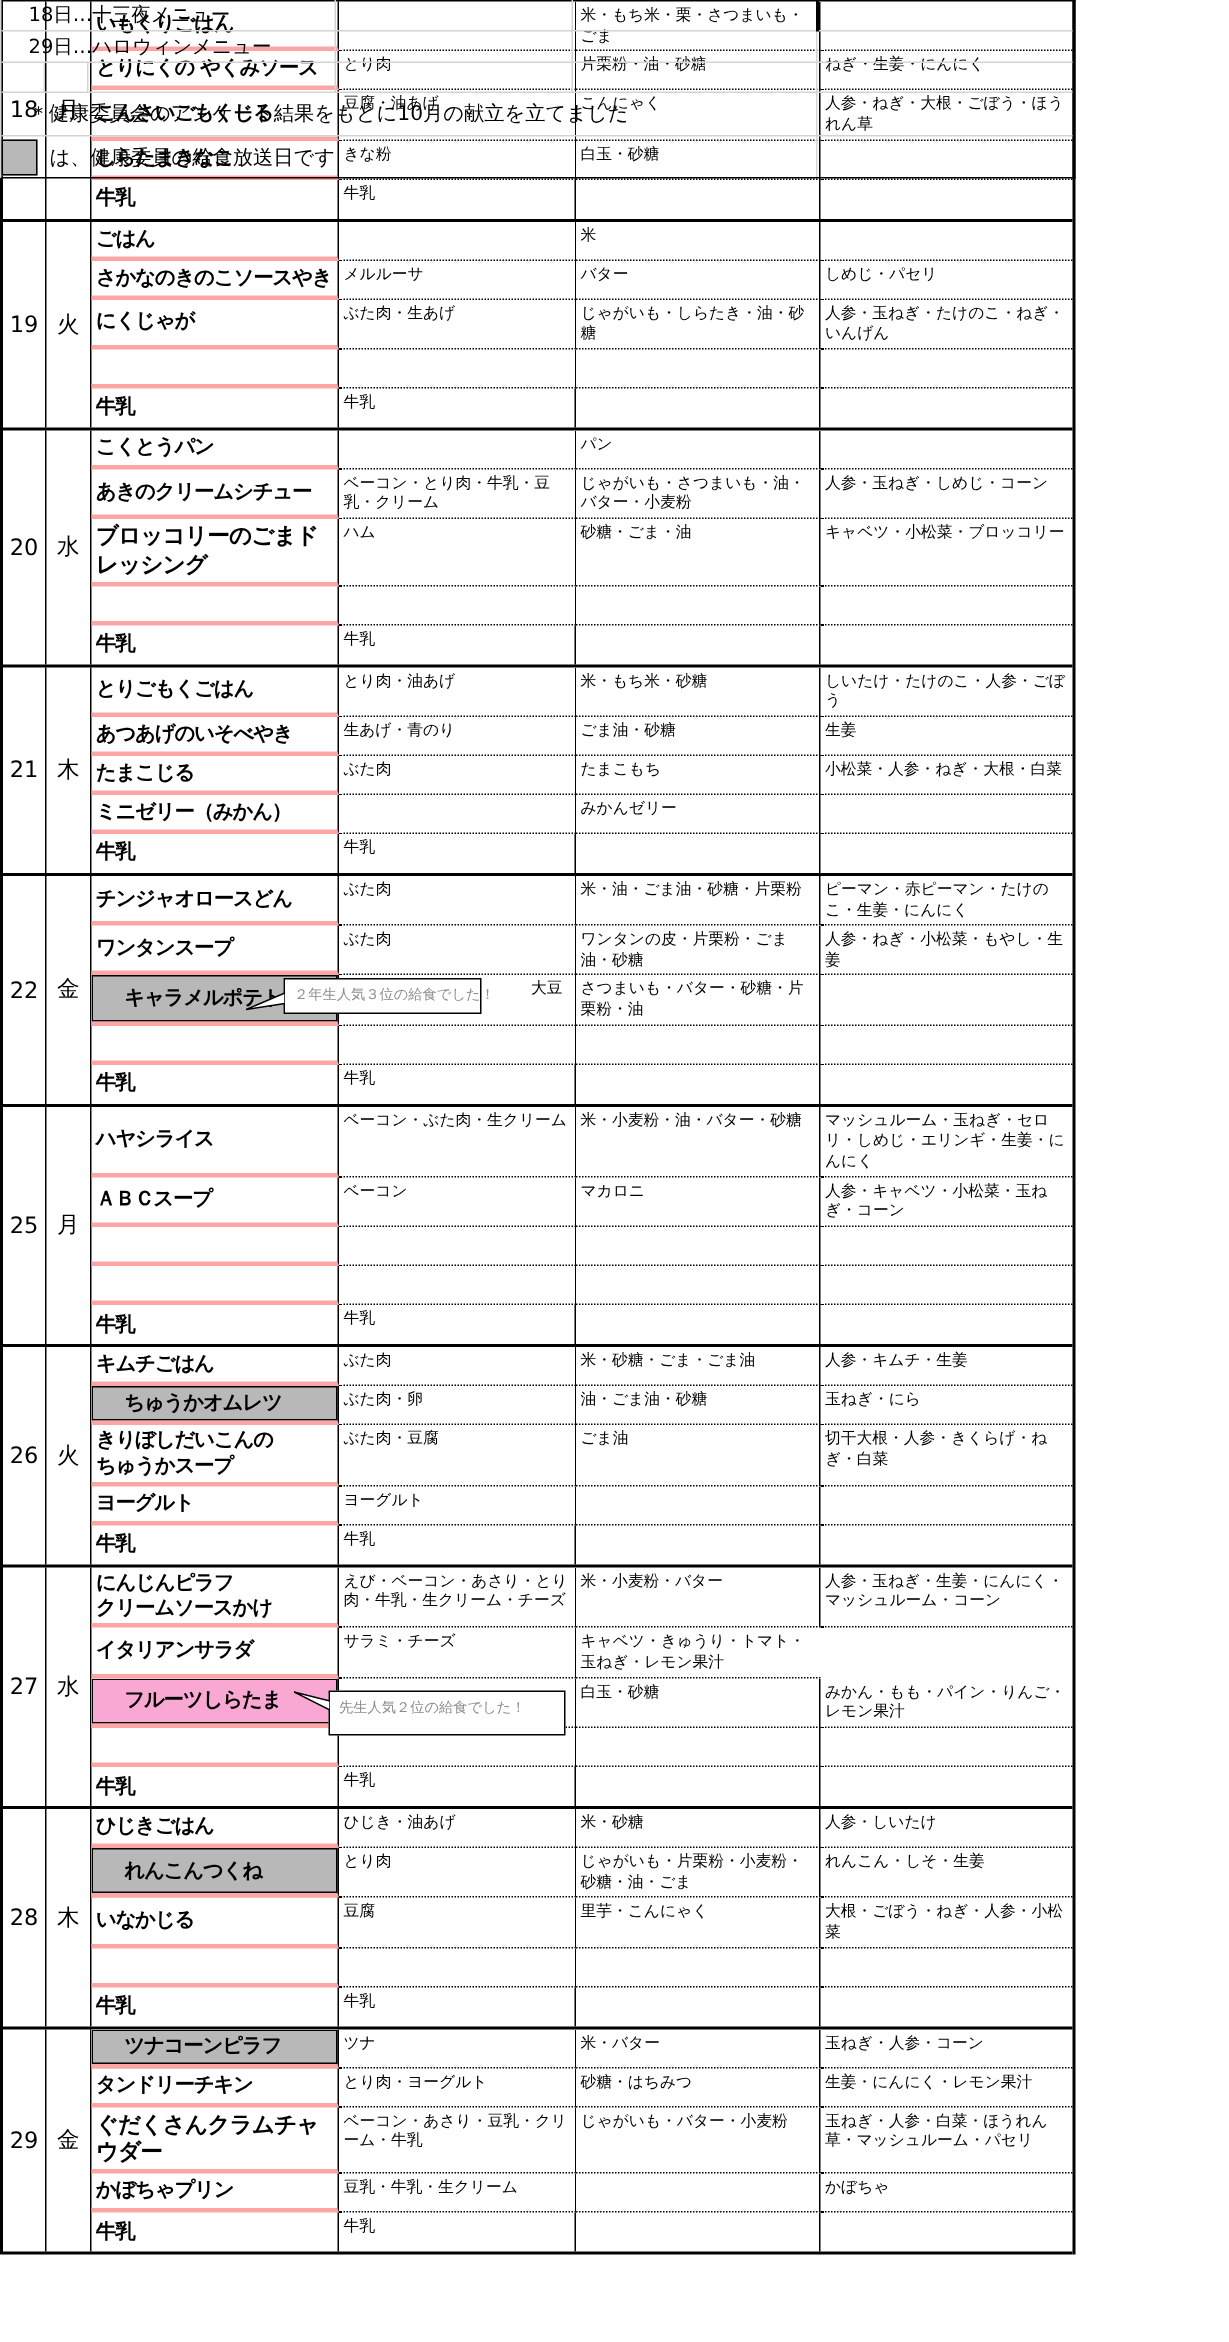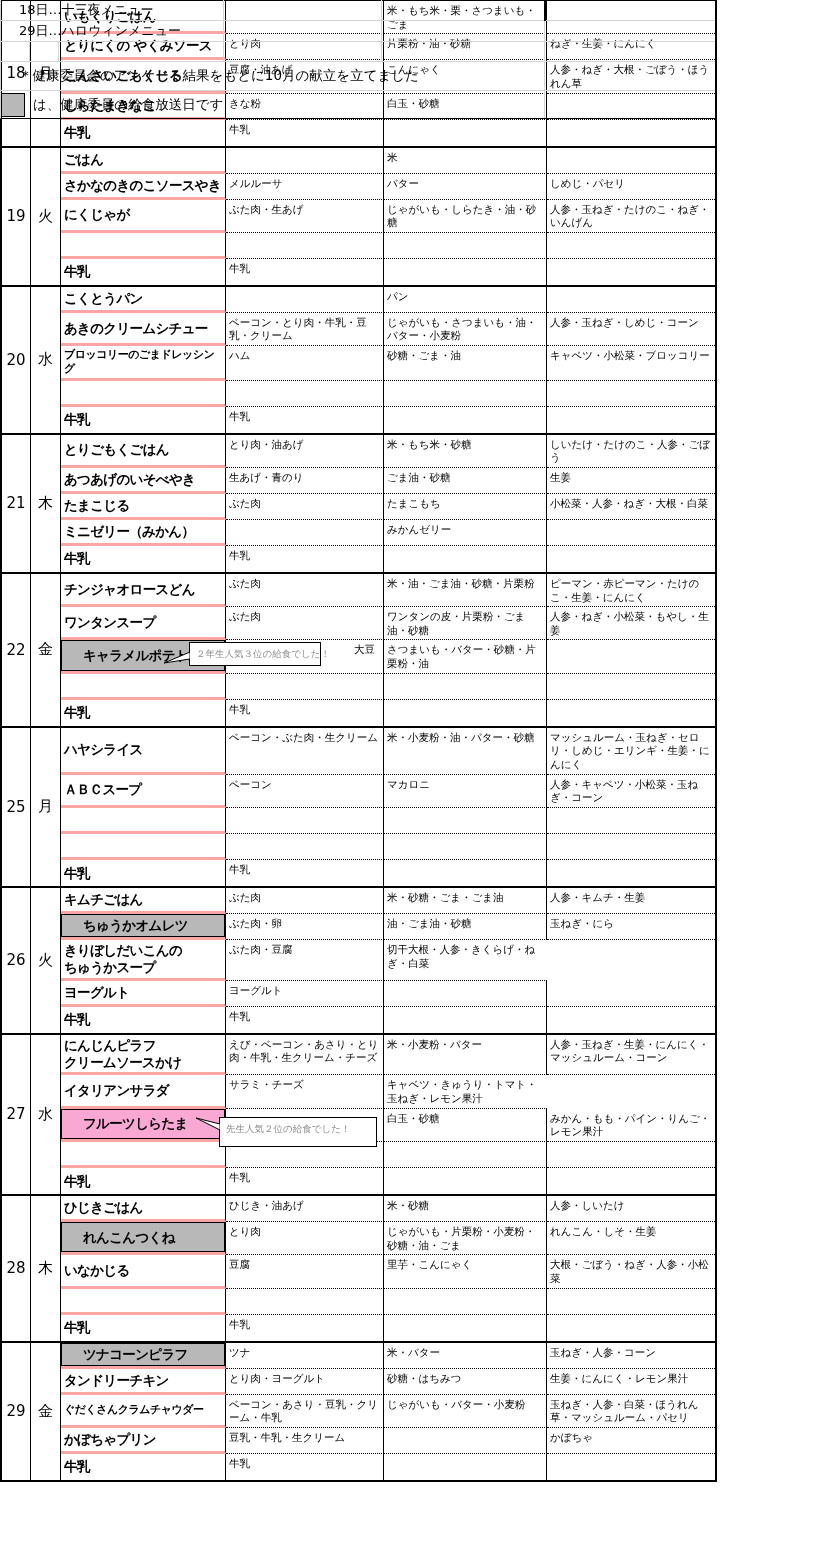--- a/index.html
+++ b/index.html
@@ -13,21 +13,21 @@
   .day-cell{width:29px;min-width:29px;border-right:1px solid #000;display:flex;
             align-items:center;justify-content:center;font-size:15px;}
   .rows{flex:1;display:flex;flex-direction:column;}
   .row{display:grid;grid-template-columns:165px 158px 163px 1fr;position:relative;}
   .row:not(:last-child) .cell{border-bottom:1px dotted #000;}
   .row:not(:last-child) .cell.menu{border-bottom:3px solid #fca5a5;}
   .cell{border-right:1px solid #000;box-sizing:border-box;min-height:26px;}
   .cell.vege{border-right:none;}
   .cell.menu{font-weight:bold;font-size:13.5px;letter-spacing:-0.7px;display:flex;
              align-items:center;padding:2px 3px;white-space:pre-line;line-height:1.25;}
-  .cell.menu.small{font-size:11px;letter-spacing:-0.5px;}
+  .cell.menu.small{font-size:15px;letter-spacing:-0.5px;}
   .cell.menu.hl{box-shadow:inset 0 0 0 1px #000;padding-left:22px;}
   .cell.ing{font-size:10.5px;line-height:1.3;padding:3px 2px 2px 3px;}
   .row.has-callout .cell.protein{text-align:right;padding-right:8px;}
   .callout{position:absolute;background:#fff;border:1px solid #000;font-size:9.5px;
            padding:5px 4px 4px 6px;z-index:10;white-space:nowrap;line-height:1.2;}
   .callout .tail{position:absolute;}
   .callout.c22{left:128px;top:2px;width:132px;height:24px;box-sizing:border-box;}
   .callout.c22 .tail{left:-26px;top:6px;}
   .callout.c27{left:158px;top:8px;width:158px;height:30px;box-sizing:border-box;}
   .callout.c27 .tail{left:-24px;top:-3px;}
@@ -287,20 +287,21 @@
           <div class="row">
             <div class="cell menu hl" style="background: rgb(184, 184, 184);">ちゅうかオムレツ</div>
             <div class="cell ing protein">ぶた肉・卵</div>
             <div class="cell ing energy">油・ごま油・砂糖</div>
             <div class="cell ing vege">玉ねぎ・にら</div>
           </div>
           <div class="row">
             <div class="cell menu">きりぼしだいこんの
 ちゅうかスープ</div>
             <div class="cell ing protein">ぶた肉・豆腐</div>
+            <div class="cell ing energy">ごま油</div>
             <div class="cell ing vege">切干大根・人参・きくらげ・ねぎ・白菜</div>
           </div>
           <div class="row">
             <div class="cell menu">ヨーグルト</div>
             <div class="cell ing protein">ヨーグルト</div>
             <div class="cell ing energy"></div>
             <div class="cell ing vege"></div>
           </div>
           <div class="row">
             <div class="cell menu">牛乳</div>

